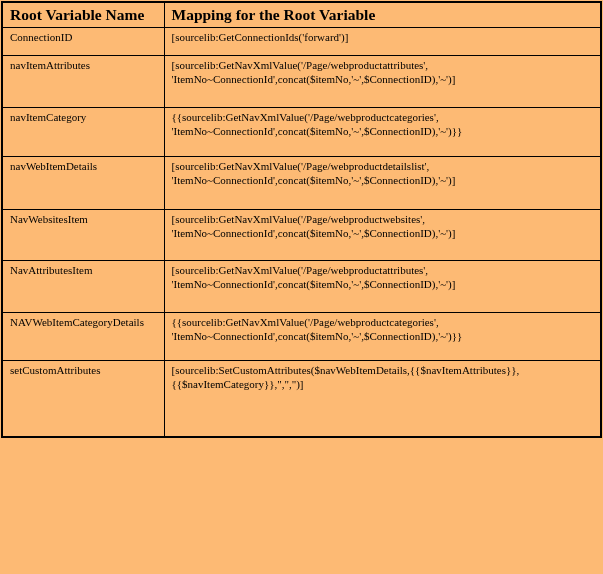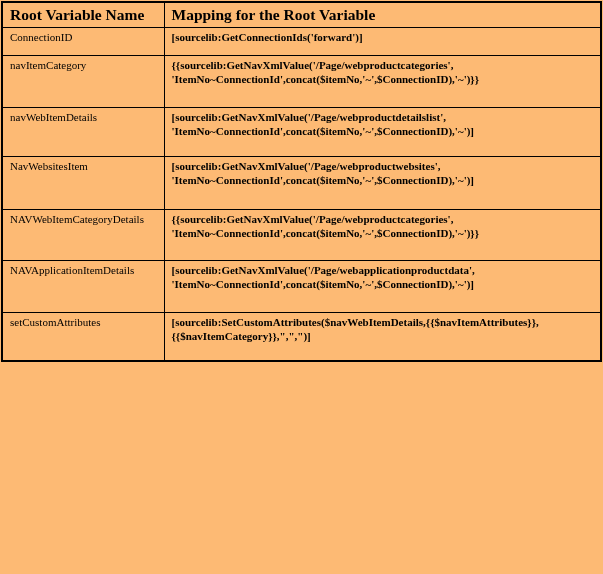--- a/index.html
+++ b/index.html
@@ -42,21 +42,20 @@
     font-size: 11px;
     line-height: 1.28;
   }
   td.cell-name {
     word-break: break-all;
     overflow-wrap: anywhere;
   }
   td.cell-mapping {
     white-space: pre-wrap;
     word-break: break-word;
-    font-weight: bold;
   }
   thead tr        { height: 25px; }
   tbody tr:nth-child(1)  { height: 28px; }
   tbody tr:nth-child(2)  { height: 52px; }
   tbody tr:nth-child(3)  { height: 49px; }
   tbody tr:nth-child(4)  { height: 53px; padding-left: 40px; }
   tbody tr:nth-child(5)  { height: 51px; padding-left: 12px; }
   tbody tr:nth-child(6)  { height: 52px; }
   tbody tr:nth-child(7)  { height: 48px; }
   tbody tr:nth-child(8)  { height: 76px; }
@@ -73,43 +72,48 @@
         <th class="col-name">Root Variable Name</th>
         <th class="col-mapping">Mapping for the Root Variable</th>
       </tr>
     </thead>
     <tbody>
       <tr>
         <td class="cell-name">ConnectionID</td>
         <td class="cell-mapping">[sourcelib:GetConnectionIds('forward')]</td>
       </tr>
       <tr>
+        <td class="cell-name">navItemAttributes</td>
+        <td class="cell-mapping">[sourcelib:GetNavXmlValue('/Page/webproductattributes',
+'ItemNo~ConnectionId',concat($itemNo,'~',$ConnectionID),'~')]</td>
+      </tr>
+      <tr>
         <td class="cell-name">navItemCategory</td>
         <td class="cell-mapping">{{sourcelib:GetNavXmlValue('/Page/webproductcategories',
 'ItemNo~ConnectionId',concat($itemNo,'~',$ConnectionID),'~')}}</td>
       </tr>
       <tr>
         <td class="cell-name">navWebItemDetails</td>
         <td class="cell-mapping">[sourcelib:GetNavXmlValue('/Page/webproductdetailslist',
 'ItemNo~ConnectionId',concat($itemNo,'~',$ConnectionID),'~')]</td>
       </tr>
       <tr>
         <td class="cell-name">NavWebsitesItem</td>
         <td class="cell-mapping">[sourcelib:GetNavXmlValue('/Page/webproductwebsites',
 'ItemNo~ConnectionId',concat($itemNo,'~',$ConnectionID),'~')]</td>
       </tr>
       <tr>
+        <td class="cell-name">NavAttributesItem</td>
+        <td class="cell-mapping">[sourcelib:GetNavXmlValue('/Page/webproductattributes',
+'ItemNo~ConnectionId',concat($itemNo,'~',$ConnectionID),'~')]</td>
+      </tr>
+      <tr>
         <td class="cell-name">NAVWebItemCategoryDetails</td>
         <td class="cell-mapping">{{sourcelib:GetNavXmlValue('/Page/webproductcategories',
 'ItemNo~ConnectionId',concat($itemNo,'~',$ConnectionID),'~')}}</td>
-      </tr>
-      <tr>
-        <td class="cell-name">NAVApplicationItemDetails</td>
-        <td class="cell-mapping">[sourcelib:GetNavXmlValue('/Page/webapplicationproductdata',
-'ItemNo~ConnectionId',concat($itemNo,'~',$ConnectionID),'~')]</td>
       </tr>
       <tr>
         <td class="cell-name">setCustomAttributes</td>
         <td class="cell-mapping">[sourcelib:SetCustomAttributes($navWebItemDetails,{{$navItemAttributes}},
 {{$navItemCategory}},",",")]</td>
       </tr>
     </tbody>
   </table>
 </div>
 

